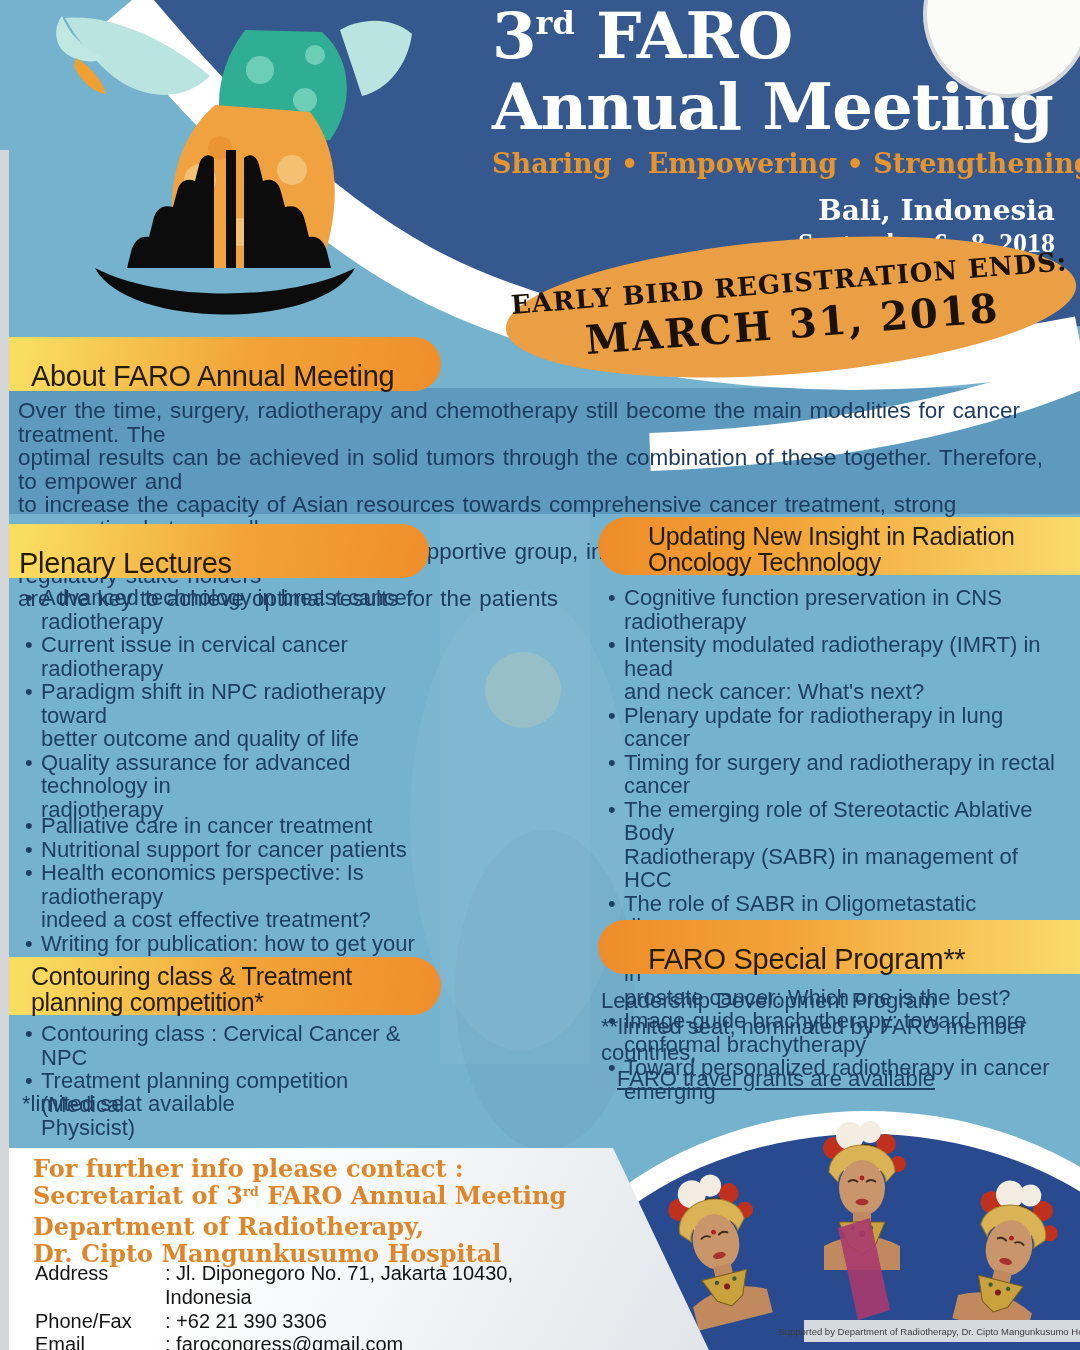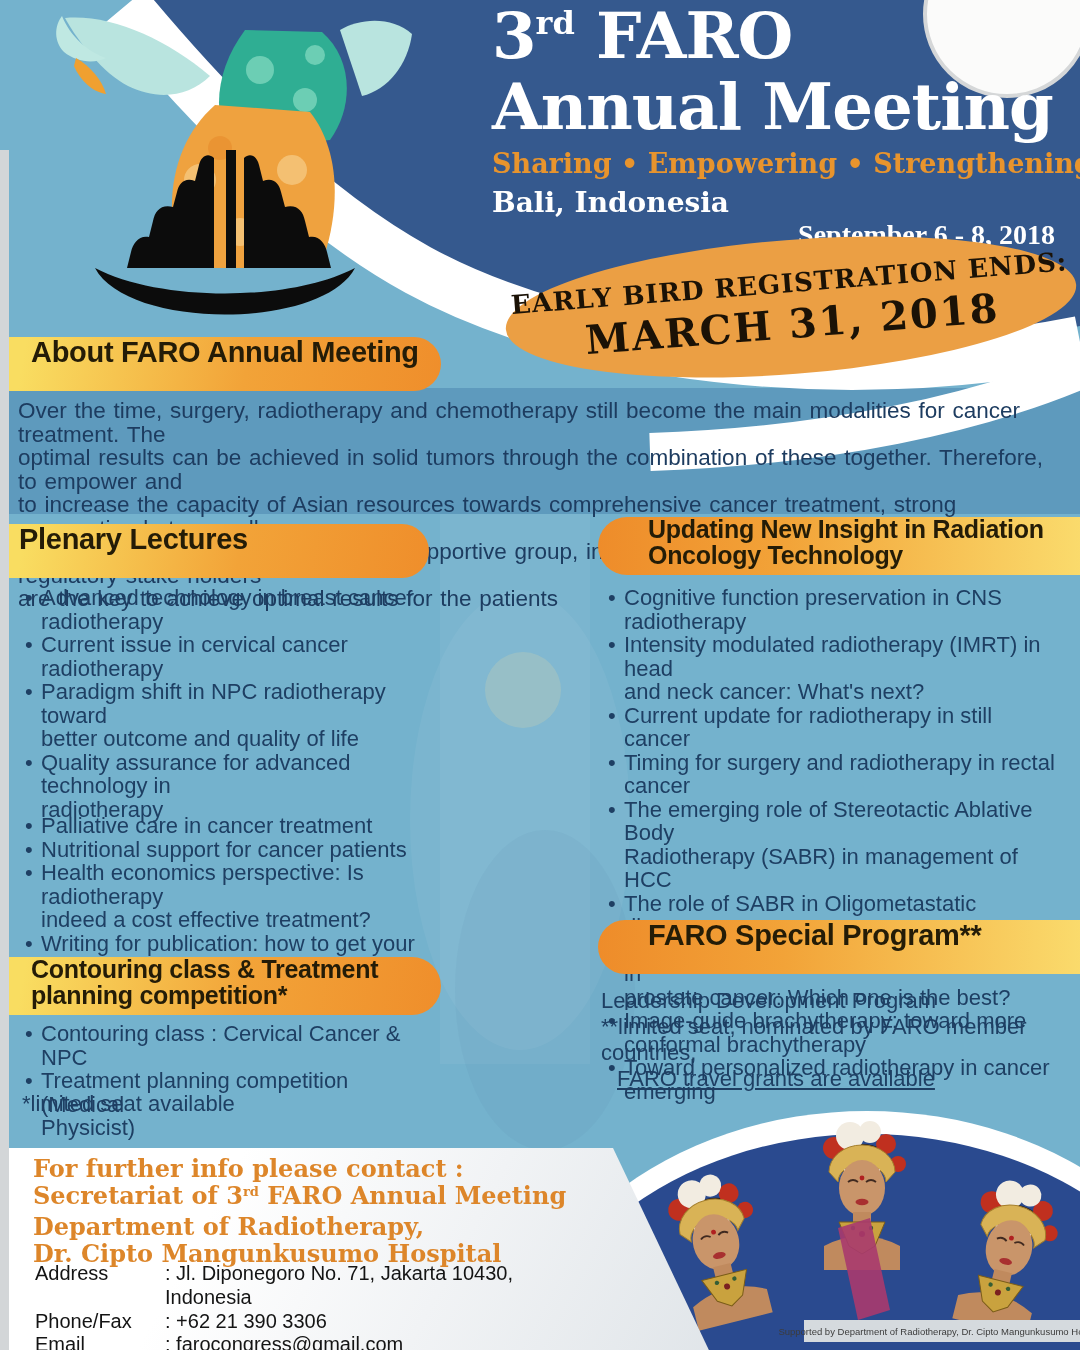--- a/index.html
+++ b/index.html
@@ -9,34 +9,34 @@
   }
   .poster svg.bg{position:absolute;left:0;top:0;z-index:0;}
   .dancer-svg{position:absolute;left:10px;top:0;z-index:1;}
 
   
   .title-block{position:absolute;left:492px;top:6px;width:575px;z-index:2;
     color:#ffffff;font-family:"DejaVu Serif",serif;font-weight:bold;}
   .title-line{font-size:64px;line-height:60px;letter-spacing:-1px;}
   .title-sup{font-size:32px;position:relative;top:-24px;letter-spacing:0;}
   .tagline{margin-top:12px;font-size:27px;line-height:30px;color:#e8942d;white-space:nowrap;}
-  .loc-line{font-size:28px;line-height:32px;margin-top:8px;padding-right:12px;}
+  .loc-line{text-align:right;font-size:28px;line-height:32px;margin-top:16px;padding-right:12px;}
   .date-line{text-align:right;font-size:28px;line-height:32px;padding-right:12px;font-family:Liberation Serif, serif;}
 
   
   .earlybird{position:absolute;left:505px;top:240px;width:572px;height:134px;z-index:2;
     background:#eb9f44;border-radius:50%;transform:rotate(-4.5deg);
     display:flex;flex-direction:column;align-items:center;justify-content:center;
     color:#1b1206;font-family:"DejaVu Serif",serif;font-weight:bold;}
   .eb1{font-size:26px;letter-spacing:1px;}
   .eb2{font-size:40px;letter-spacing:2px;margin-top:2px;}
 
   
-  .bar{position:absolute;z-index:3;display:flex;flex-direction:column;justify-content:flex-start;
-    color:#241c07;font-weight:bold;letter-spacing:-0.3px;}
+  .bar{position:absolute;z-index:3;display:flex;flex-direction:column;justify-content:flex-end;
+    color:#241c07;font-weight:normal;letter-spacing:-0.3px;}
   .bar-left{left:9px;width:410px;border-radius:0 29px 29px 0;padding-left:22px;
     background:linear-gradient(100deg,#f9dd61 4%,#f2a338 55%,#ef8e2b 100%);}
   .bar-right{left:598px;width:482px;border-radius:29px 0 0 29px;padding-left:50px;
     background:linear-gradient(90deg,#ee8c2a 0%,#f2a338 35%,#fbe071 96%);}
   .bar .h1{font-size:29px;line-height:30px;}
   .bar .h2{font-size:25px;line-height:25.5px;}
 
   
   .about-text{position:absolute;left:18px;top:399px;width:1048px;z-index:2;
     font-size:22.5px;line-height:23.5px;color:#1d3c60;white-space:pre-line;word-spacing:1.5px;}
@@ -174,21 +174,21 @@
   <div class="footnote">*limited seat available</div>
 
   <div class="bar bar-right" style="top:517px;height:58px;">
     <div class="h2">Updating New Insight in Radiation</div>
     <div class="h2">Oncology Technology</div>
   </div>
   <ul class="blist list-right">
     <li>Cognitive function preservation in CNS radiotherapy</li>
     <li>Intensity modulated radiotherapy (IMRT) in head
 and neck cancer: What's next?</li>
-    <li>Current update for radiotherapy in still cancer</li>
+    <li>Plenary update for radiotherapy in lung cancer</li>
     <li>Timing for surgery and radiotherapy in rectal cancer</li>
     <li>The emerging role of Stereotactic Ablative Body
 Radiotherapy (SABR) in management of HCC</li>
     <li>The role of SABR in Oligometastatic disease</li>
     <li>Controversies of dose fractionation scheme in
 prostate cancer: Which one is the best?</li>
     <li>Image-guide brachytherapy: toward more
 conformal brachytherapy</li>
     <li>Toward personalized radiotherapy in cancer
 emerging</li>

